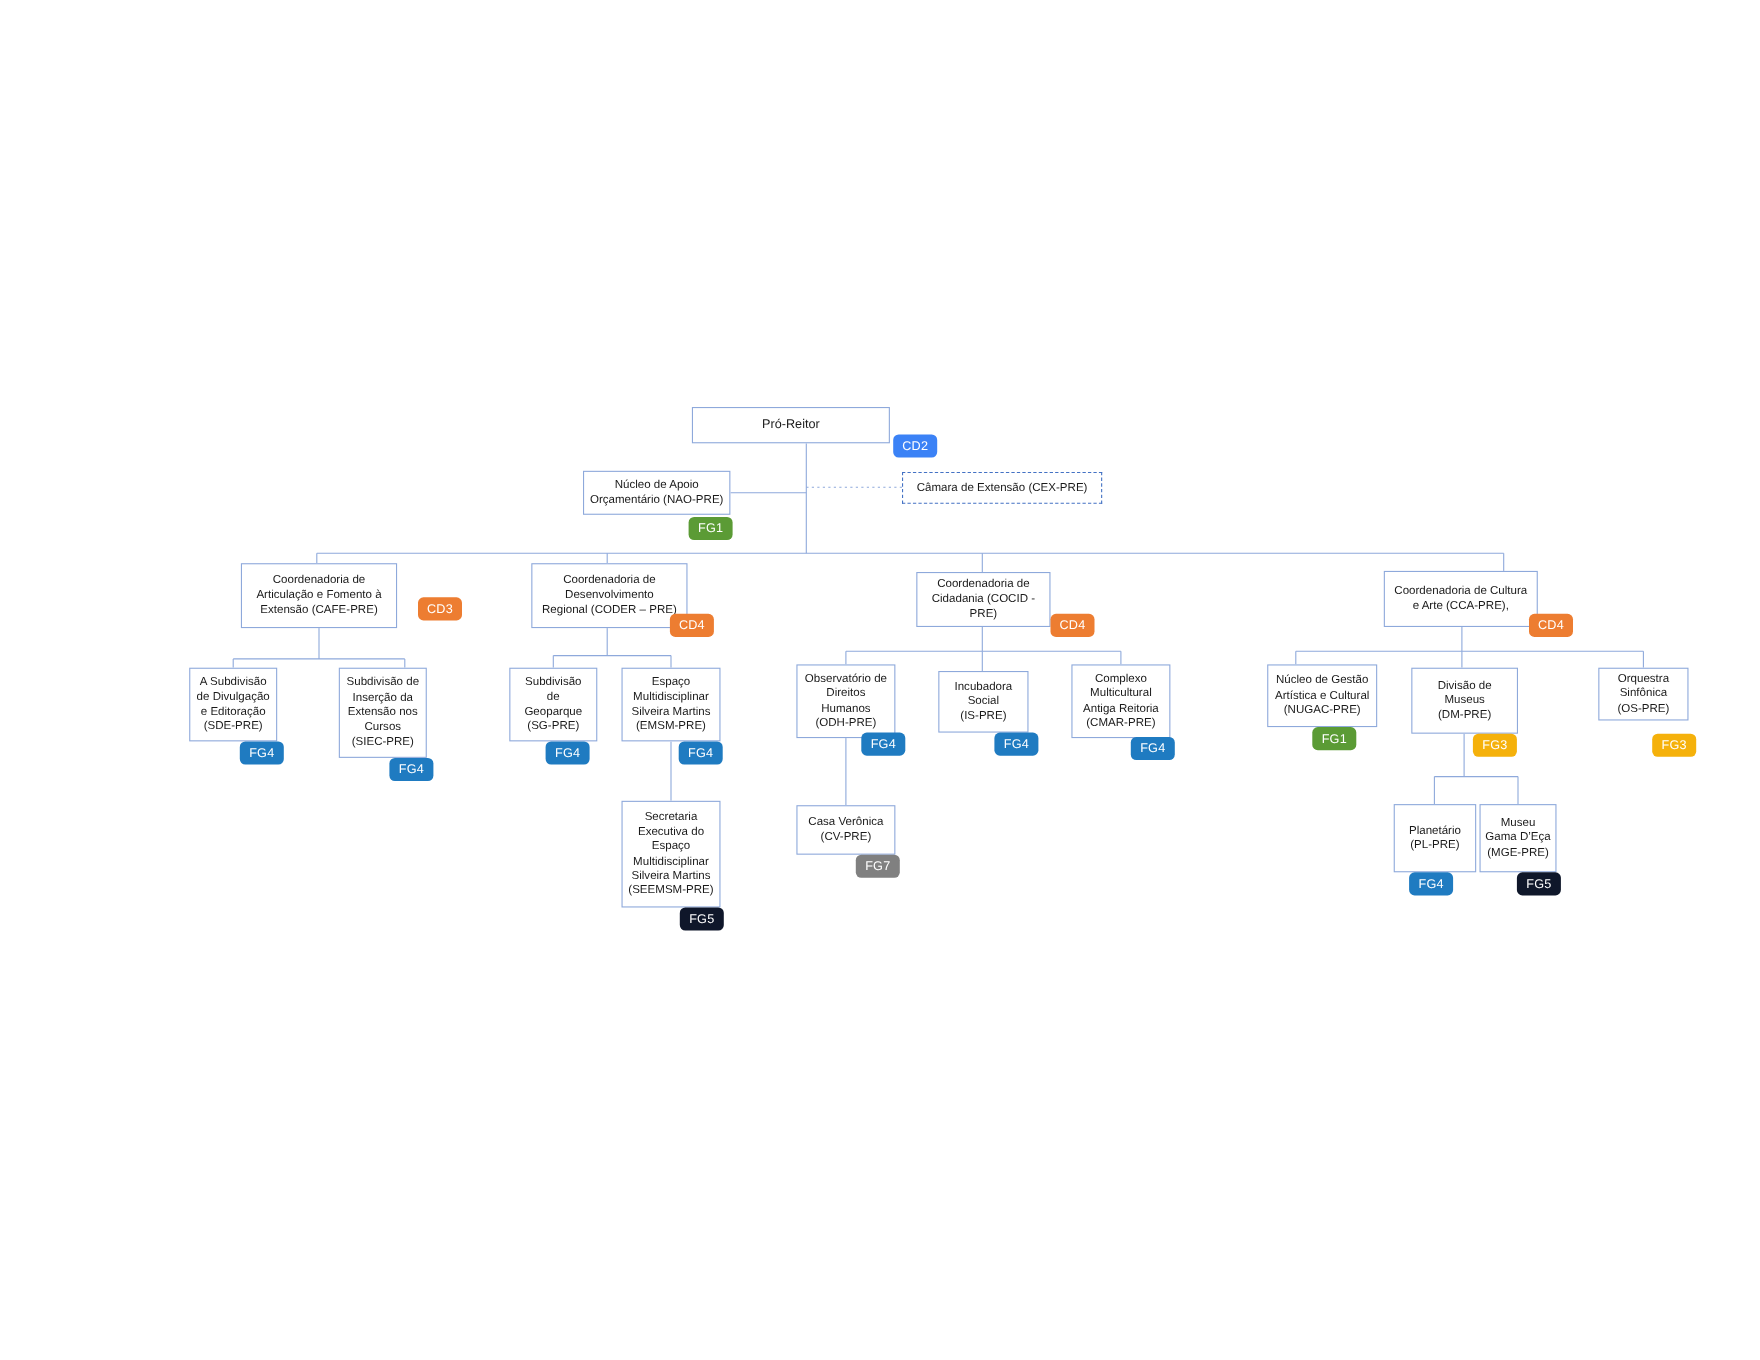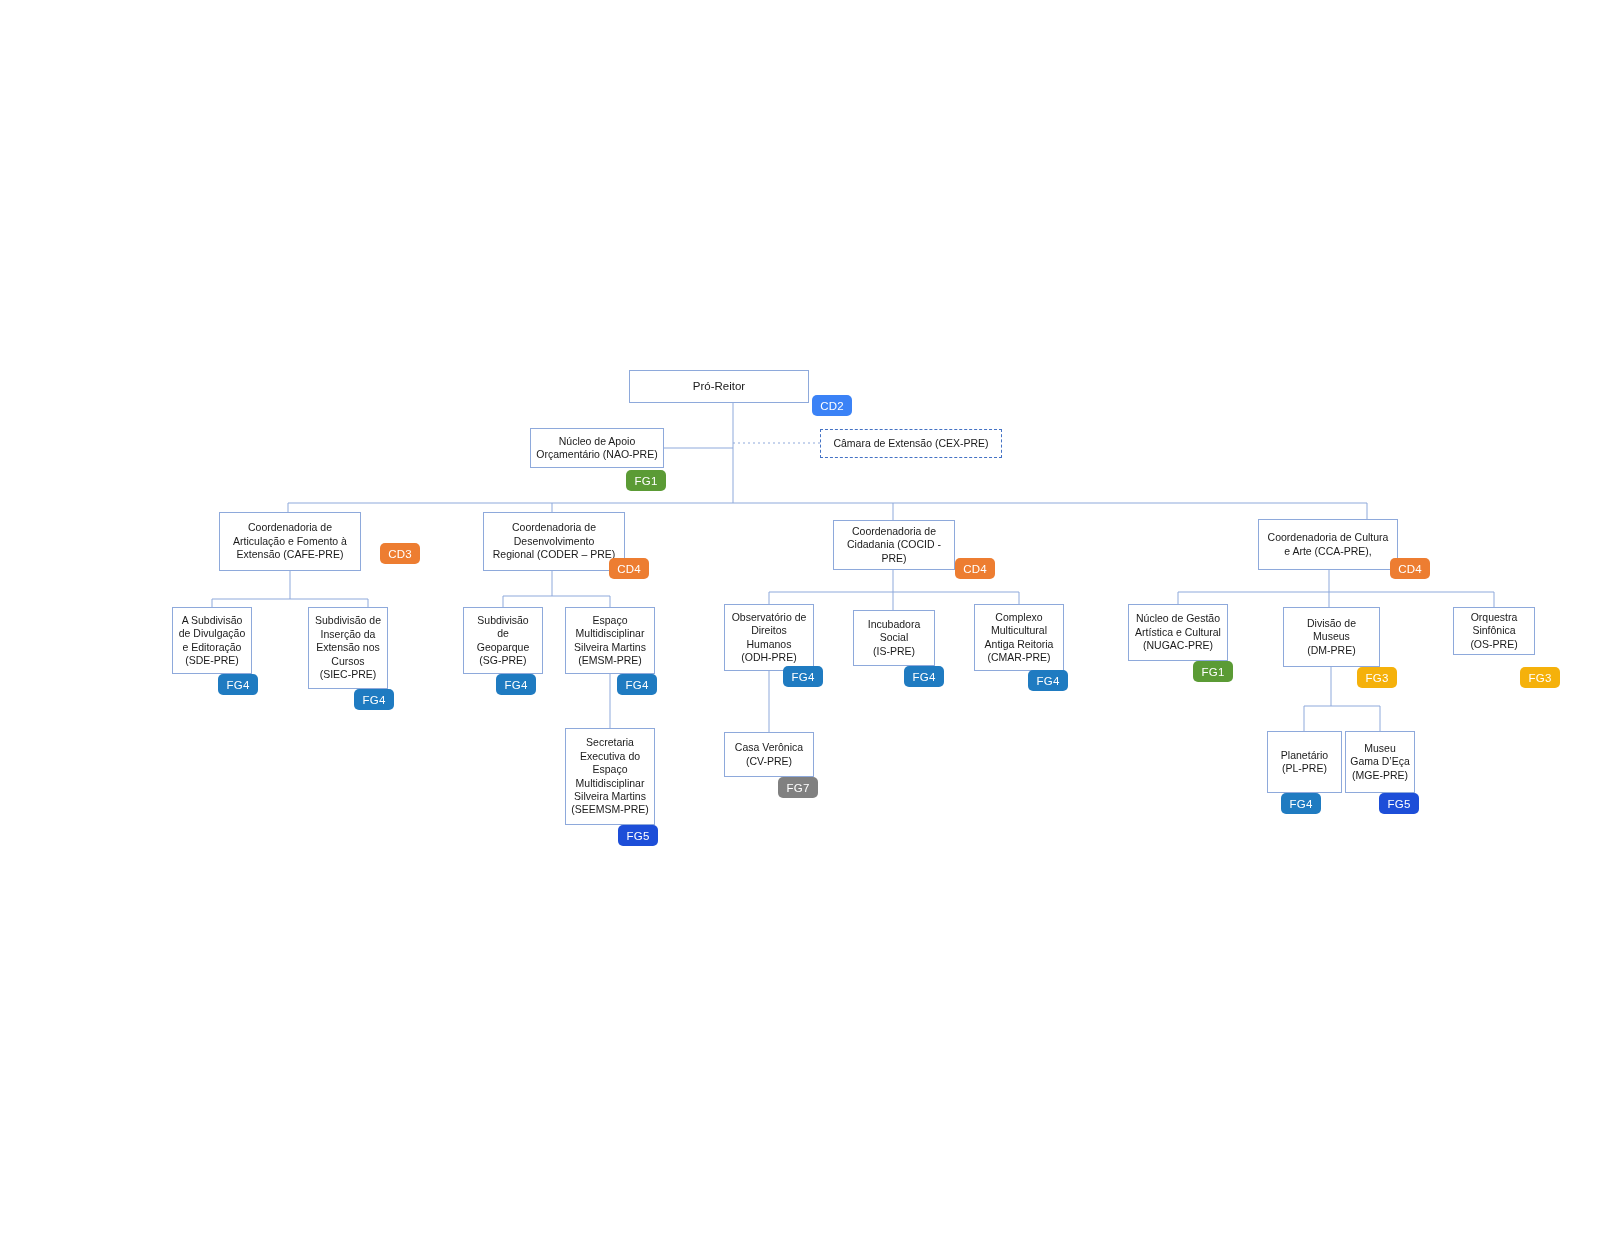--- a/index.html
+++ b/index.html
@@ -59,22 +59,22 @@
     letter-spacing: 0.2px;
     z-index: 5;
     height: 21px;
     min-width: 40px;
     padding: 0 6px;
   }
   .badge.cd2 { background: #3b82f6; }
   .badge.cd  { background: #ED7D31; }
   .badge.fg1 { background: #5B9B35; }
   .badge.fg4 { background: #1F7BC1; }
-  .badge.fg3 { background: #F5B10B; margin-left: 18px; }
-  .badge.fg5 { background: #1d4ed8; }
+  .badge.fg3 { background: #F5B10B; }
+  .badge.fg5 { background: #0f172a; }
   .badge.fg7 { background: #808080; }
 </style>
 </head>
 <body>
 
 <div id="canvas">
   <svg id="edges" viewBox="0 0 1600 1236">
       <path d="M 733 403 L 733 503" fill="none" stroke="#8EA9DB" stroke-width="1"></path>
       <path d="M 664 448 L 733 448" fill="none" stroke="#8EA9DB" stroke-width="1"></path>
       <path d="M 733 443 L 820 443" fill="none" stroke="#8EA9DB" stroke-width="1" stroke-dasharray="2 3"></path>
@@ -228,21 +228,21 @@
     <div class="badge fg4" style="left: 1028px; top: 670px;">
       <span>FG4</span>
     </div>
     <div class="node" style="left: 724px; top: 732px; width: 90px; height: 45px; font-size: 10.5px;">
       <span class="label">Casa Verônica
 (CV-PRE)</span>
     </div>
     <div class="badge fg7" style="left: 778px; top: 777px;">
       <span>FG7</span>
     </div>
-    <div class="node" style="left: 1128px; top: 604px; width: 100px; height: 57px; font-size: 10.5px;">
+    <div class="node" style="left: 1152px; top: 604px; width: 100px; height: 57px; font-size: 10.5px;">
       <span class="label">Núcleo de Gestão
 Artística e Cultural
 (NUGAC-PRE)</span>
     </div>
     <div class="badge fg1" style="left: 1193px; top: 661px;">
       <span>FG1</span>
     </div>
     <div class="node" style="left: 1283px; top: 607px; width: 97px; height: 60px; font-size: 10.5px;">
       <span class="label">Divisão de
 Museus

